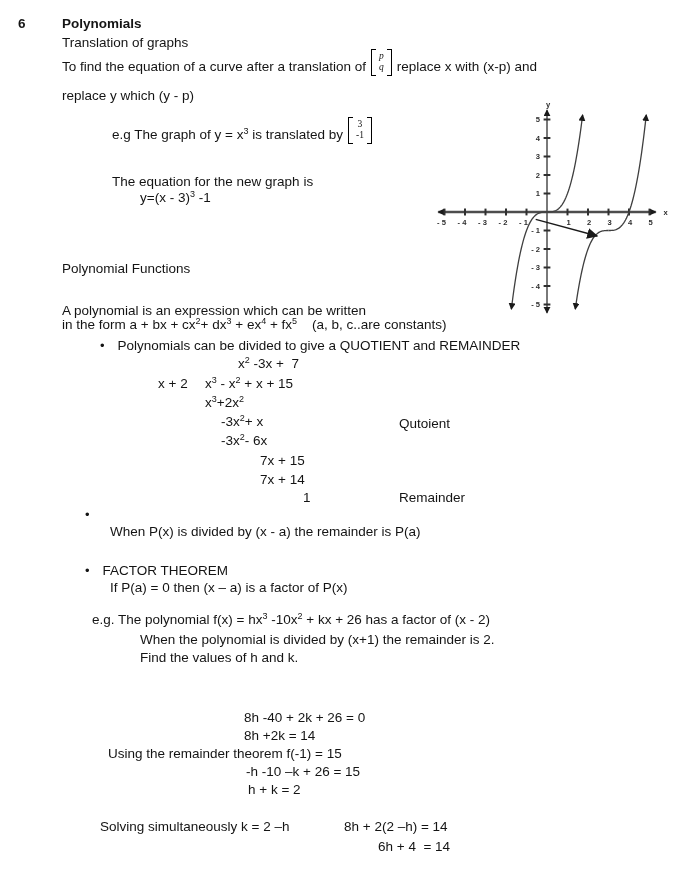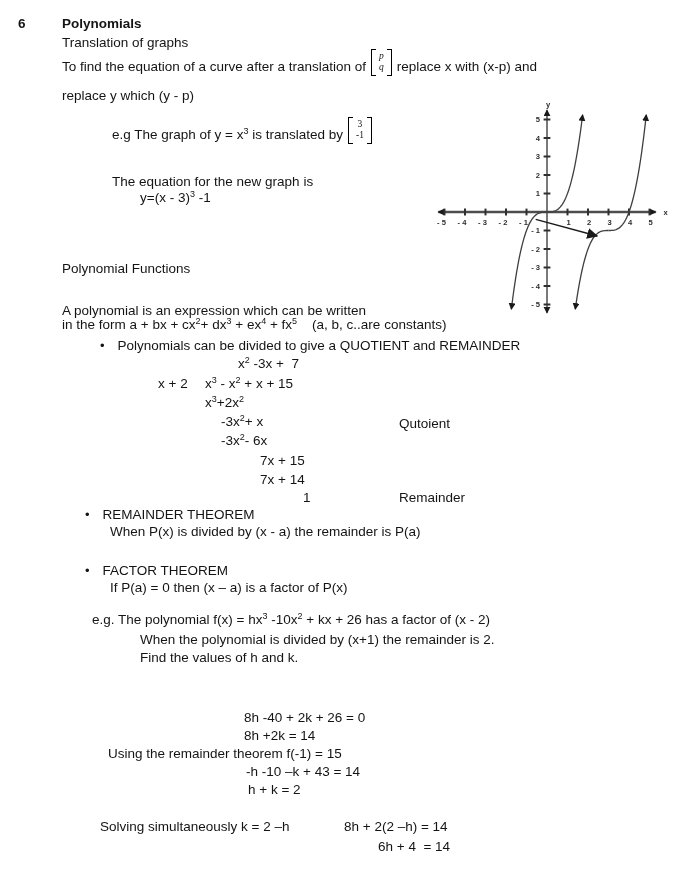--- a/index.html
+++ b/index.html
@@ -142,37 +142,36 @@
   <div class="abs" style="left:221px;top:414px">-3x<sup>2</sup>+ x</div>
   <div class="abs" style="left:399px;top:416px">Qutoient</div>
   <div class="abs" style="left:221px;top:433px">-3x<sup>2</sup>- 6x</div>
   <div class="abs" style="left:260px;top:453px">7x + 15</div>
   <div class="abs" style="left:260px;top:472px">7x + 14</div>
   <div class="abs" style="left:303px;top:490px">1</div>
   <div class="abs" style="left:399px;top:490px">Remainder</div>
 
   <div class="abs bullet-row" style="left:85px;top:507px">
     <span class="bullet-glyph">•</span>
-    <span>REMAINDER THEOREM</span>
   </div>
   <div class="abs" style="left:110px;top:524px">When P(x) is divided by (x - a) the remainder is P(a)</div>
 
   <div class="abs bullet-row" style="left:85px;top:563px">
     <span class="bullet-glyph">•</span>
     <span>FACTOR THEOREM</span>
   </div>
   <div class="abs" style="left:110px;top:580px">If P(a) = 0 then (x – a) is a factor of P(x)</div>
 
   <div class="abs" style="left:92px;top:612px">e.g. The polynomial f(x) = hx<sup>3</sup> -10x<sup>2</sup> + kx + 26 has a factor of (x - 2)</div>
   <div class="abs" style="left:140px;top:632px">When the polynomial is divided by (x+1) the remainder is 2.</div>
   <div class="abs" style="left:140px;top:650px">Find the values of h and k.</div>
 
   <div class="abs" style="left:244px;top:710px">8h -40 + 2k + 26 = 0</div>
   <div class="abs" style="left:244px;top:728px">8h +2k = 14</div>
   <div class="abs" style="left:108px;top:746px">Using the remainder theorem f(-1) = 15</div>
-  <div class="abs" style="left:246px;top:764px">-h -10 –k + 43 = 14</div>
+  <div class="abs" style="left:246px;top:764px">-h -10 –k + 26 = 15</div>
   <div class="abs" style="left:248px;top:782px">h + k = 2</div>
 
   <div class="abs" style="left:100px;top:819px">Solving simultaneously k = 2 –h</div>
   <div class="abs" style="left:344px;top:819px">8h + 2(2 –h) = 14</div>
   <div class="abs" style="left:378px;top:839px">6h + 4  = 14</div>
 
 </div>
 
 </body></html>

